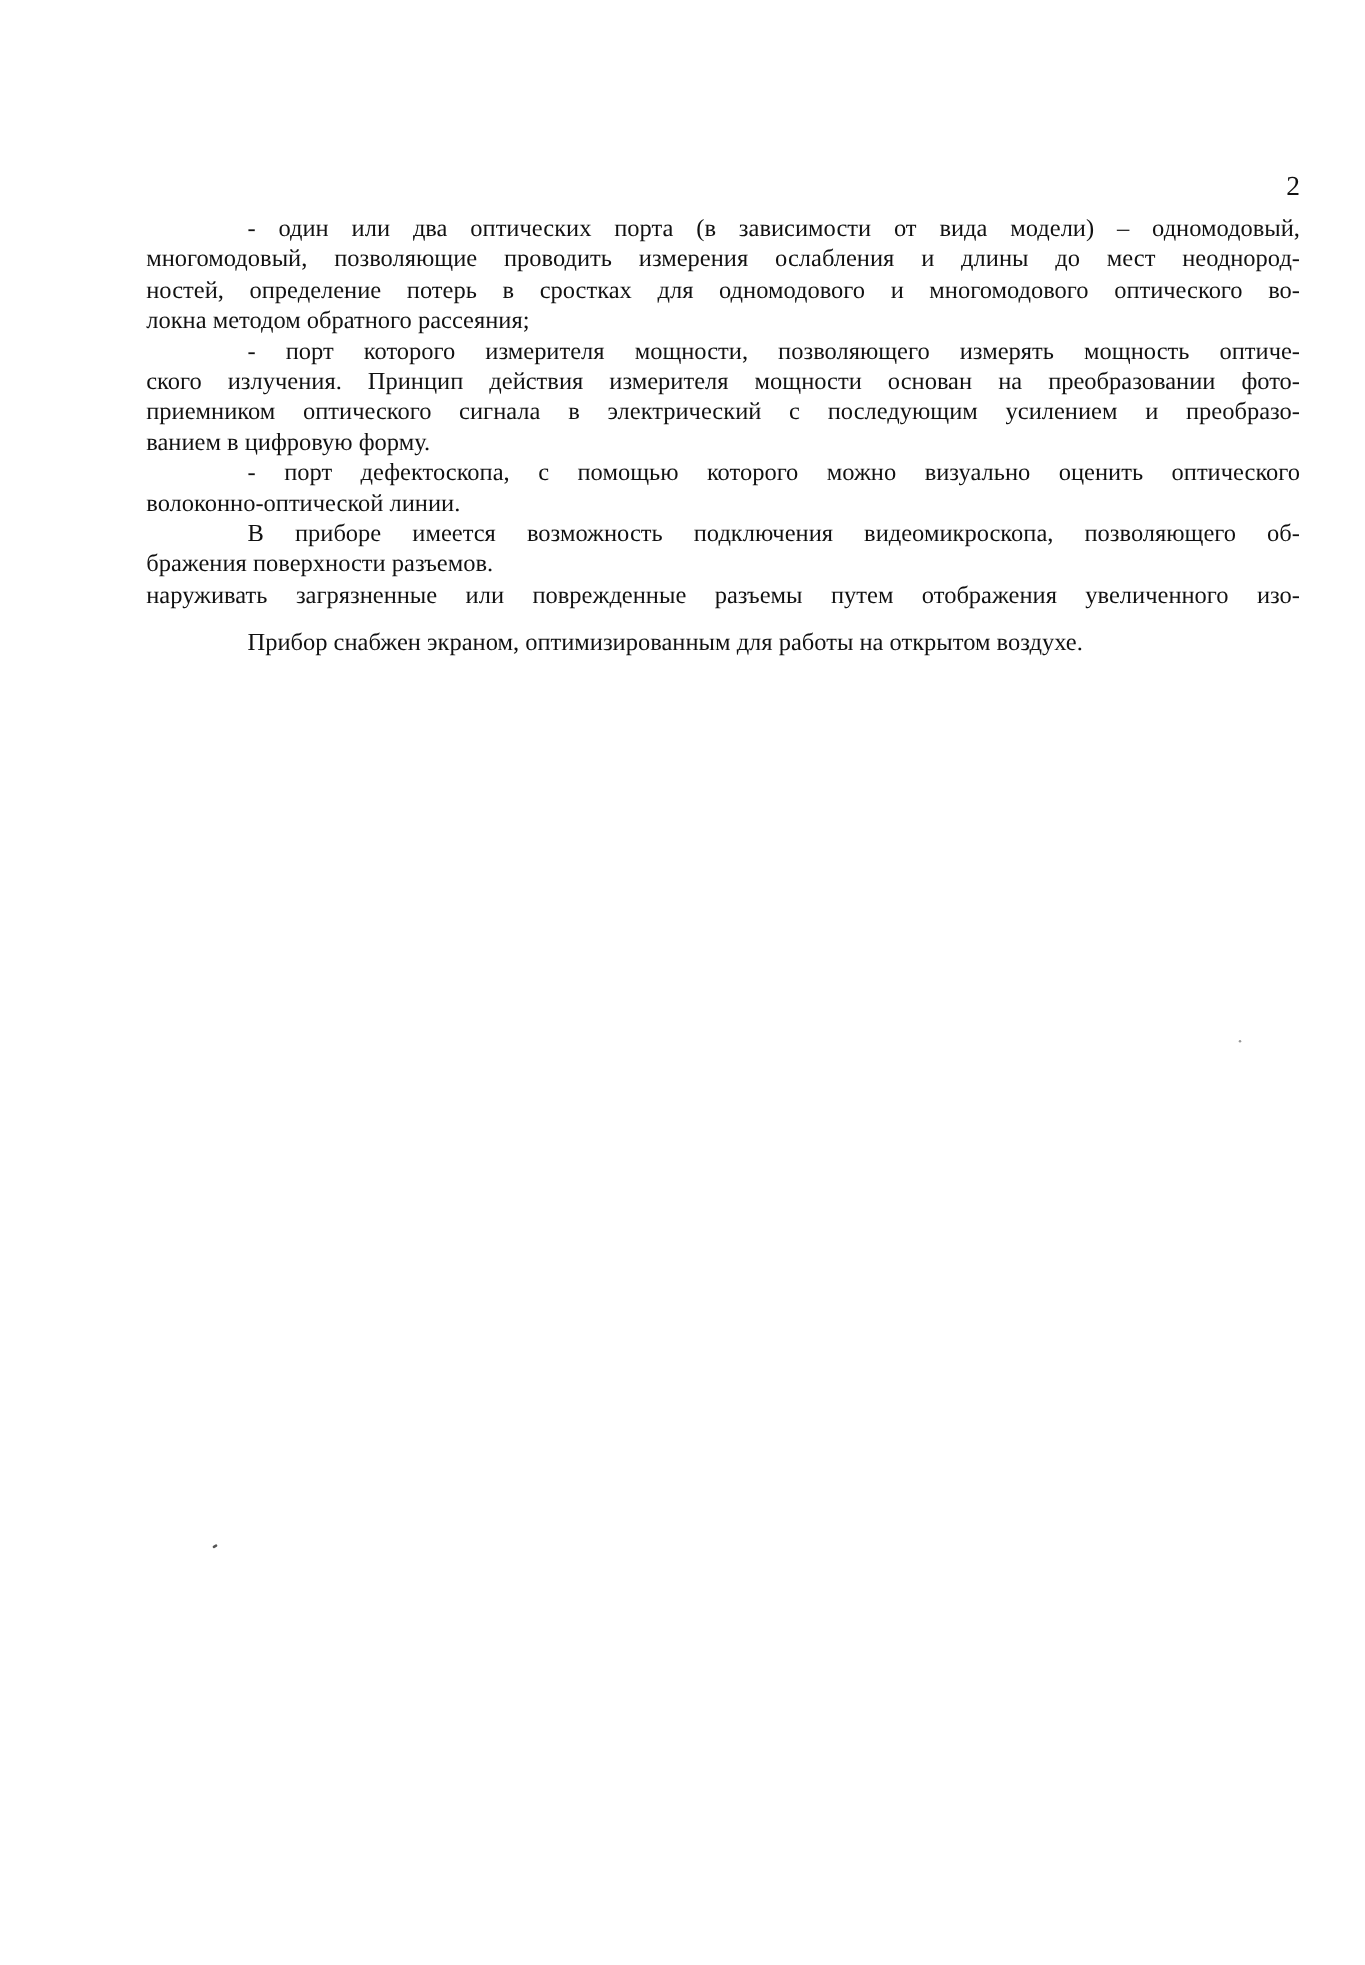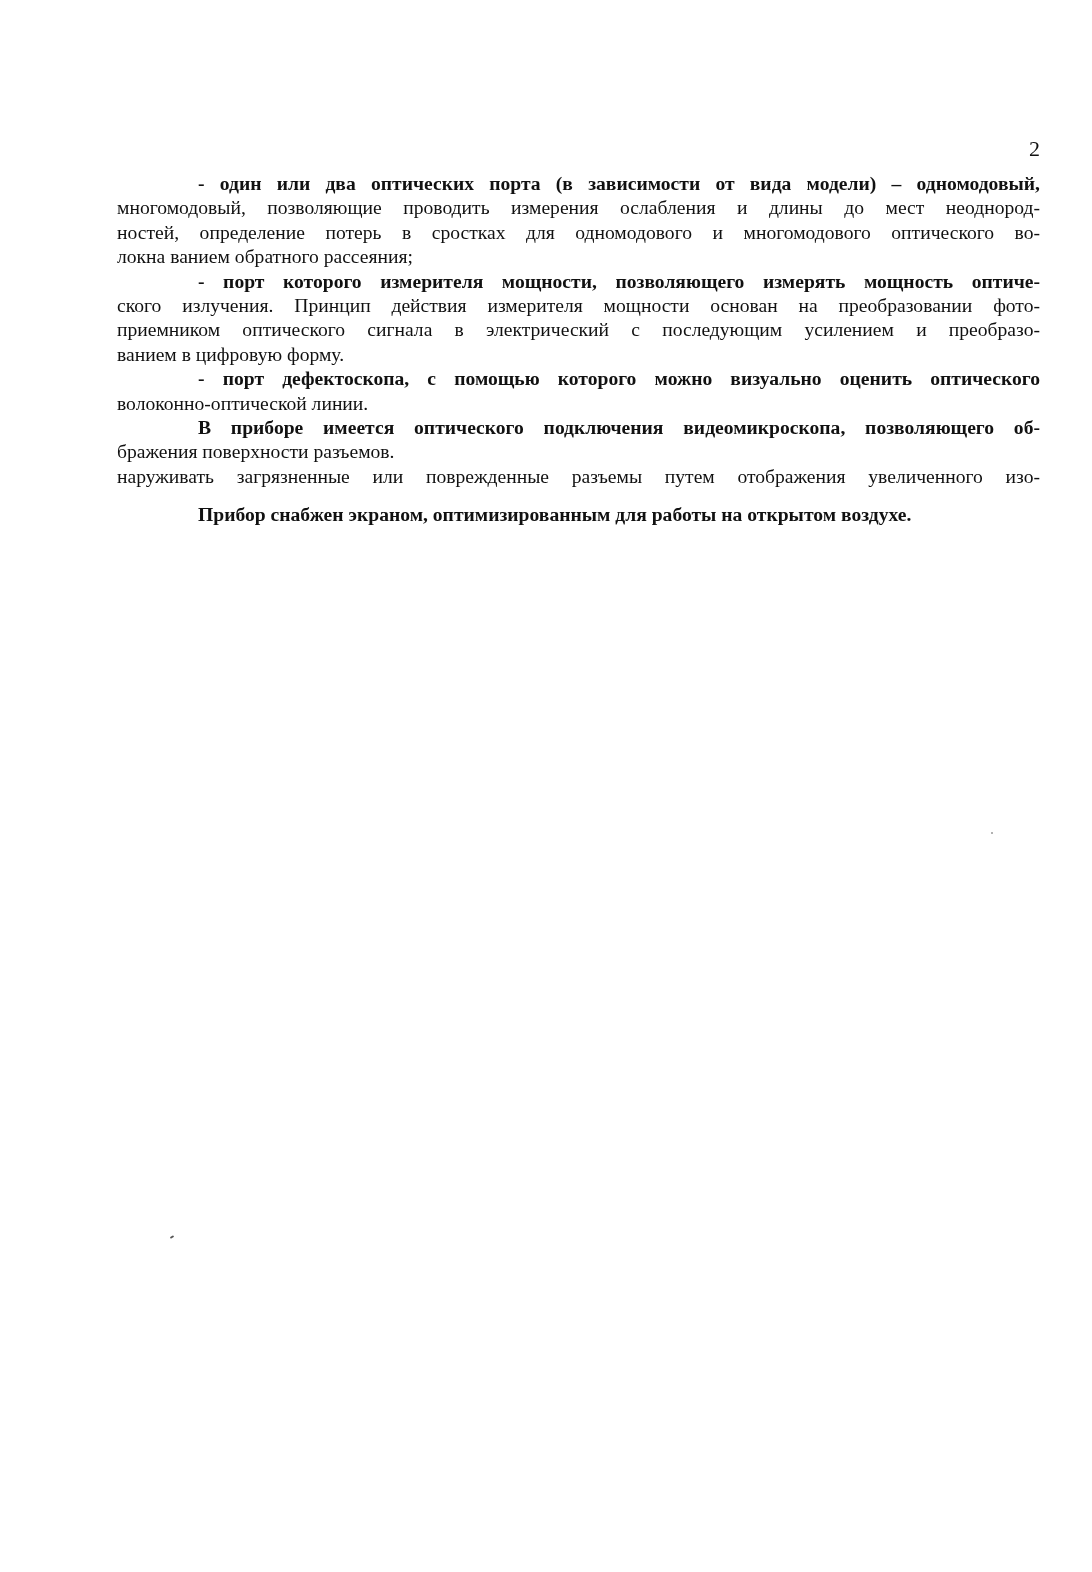--- a/index.html
+++ b/index.html
@@ -34,21 +34,20 @@
       display: block;
       text-align: justify;
       text-align-last: justify;
       white-space: normal;
     }
     .line.last {
       text-align-last: left;
     }
     .line.first {
       padding-left: 81px;
-      font-weight: bold;
     }
     .gap {
       height: 14px;
     }
     .speck {
       position: absolute;
       background: #555;
       border-radius: 1px;
     }
   </style>
@@ -56,38 +55,38 @@
 <body>
 
 <div class="page-number">2</div>
 
 <div class="content">
 
   <div class="para-block">
     <span class="line first">- один или два оптических порта (в зависимости от вида модели) – одномодовый,</span>
     <span class="line">многомодовый, позволяющие проводить измерения ослабления и длины до мест неоднород-</span>
     <span class="line">ностей, определение потерь в сростках для одномодового и многомодового оптического во-</span>
-    <span class="line last">локна ванием обратного рассеяния;</span>
+    <span class="line last">локна методом обратного рассеяния;</span>
   </div>
 
   <div class="para-block">
     <span class="line first">- порт которого измерителя мощности, позволяющего измерять мощность оптиче-</span>
     <span class="line">ского излучения. Принцип действия измерителя мощности основан на преобразовании фото-</span>
     <span class="line">приемником оптического сигнала в электрический с последующим усилением и преобразо-</span>
     <span class="line last">ванием в цифровую форму.</span>
   </div>
 
   <div class="para-block">
     <span class="line first">- порт дефектоскопа, с помощью которого можно визуально оценить оптического</span>
     <span class="line last">волоконно-оптической линии.</span>
   </div>
 
 
   <div class="para-block">
-    <span class="line first">В приборе имеется оптического подключения видеомикроскопа, позволяющего об-</span>
+    <span class="line first">В приборе имеется возможность подключения видеомикроскопа, позволяющего об-</span>
     <span class="line last">бражения поверхности разъемов.</span>
     <span class="line">наруживать загрязненные или поврежденные разъемы путем отображения увеличенного изо-</span>
   </div>
 
   <div class="gap"></div>
 
   <div class="para-block">
     <span class="line first last">Прибор снабжен экраном, оптимизированным для работы на открытом воздухе.</span>
   </div>
 

